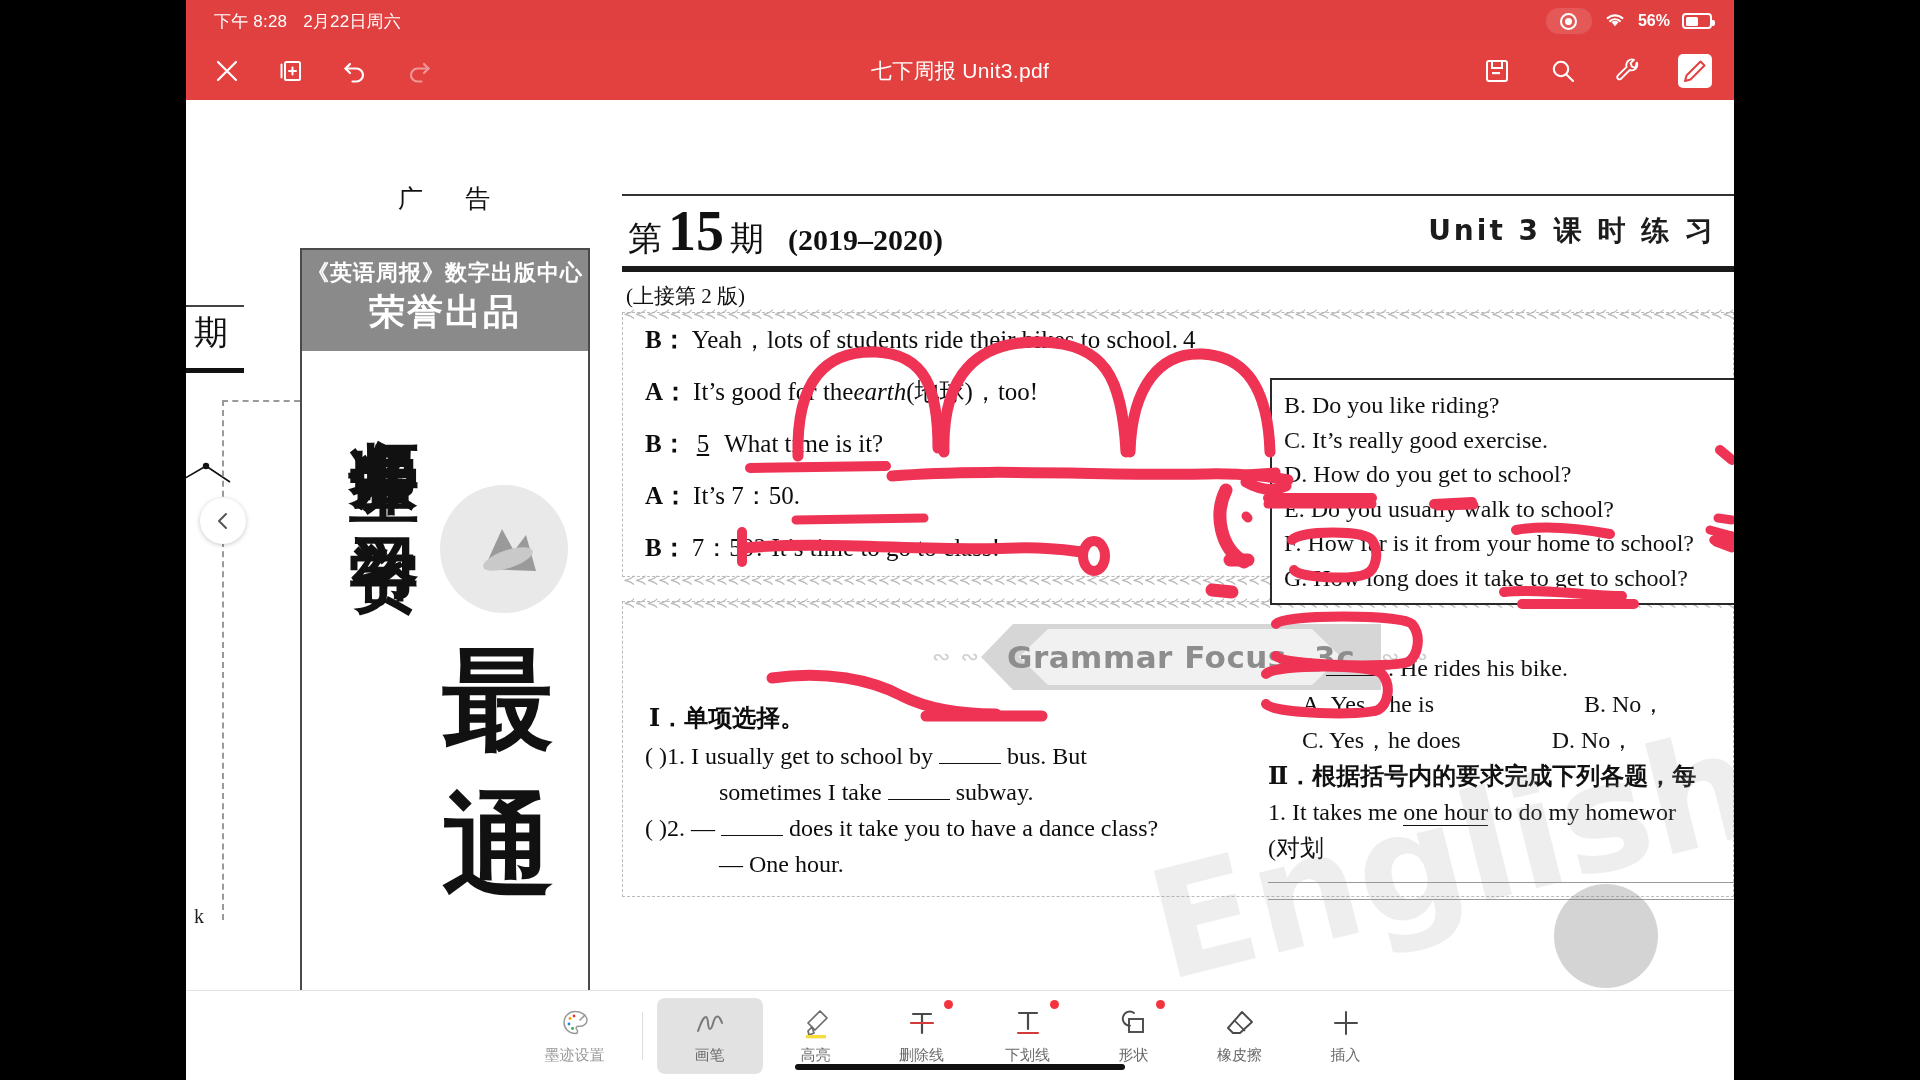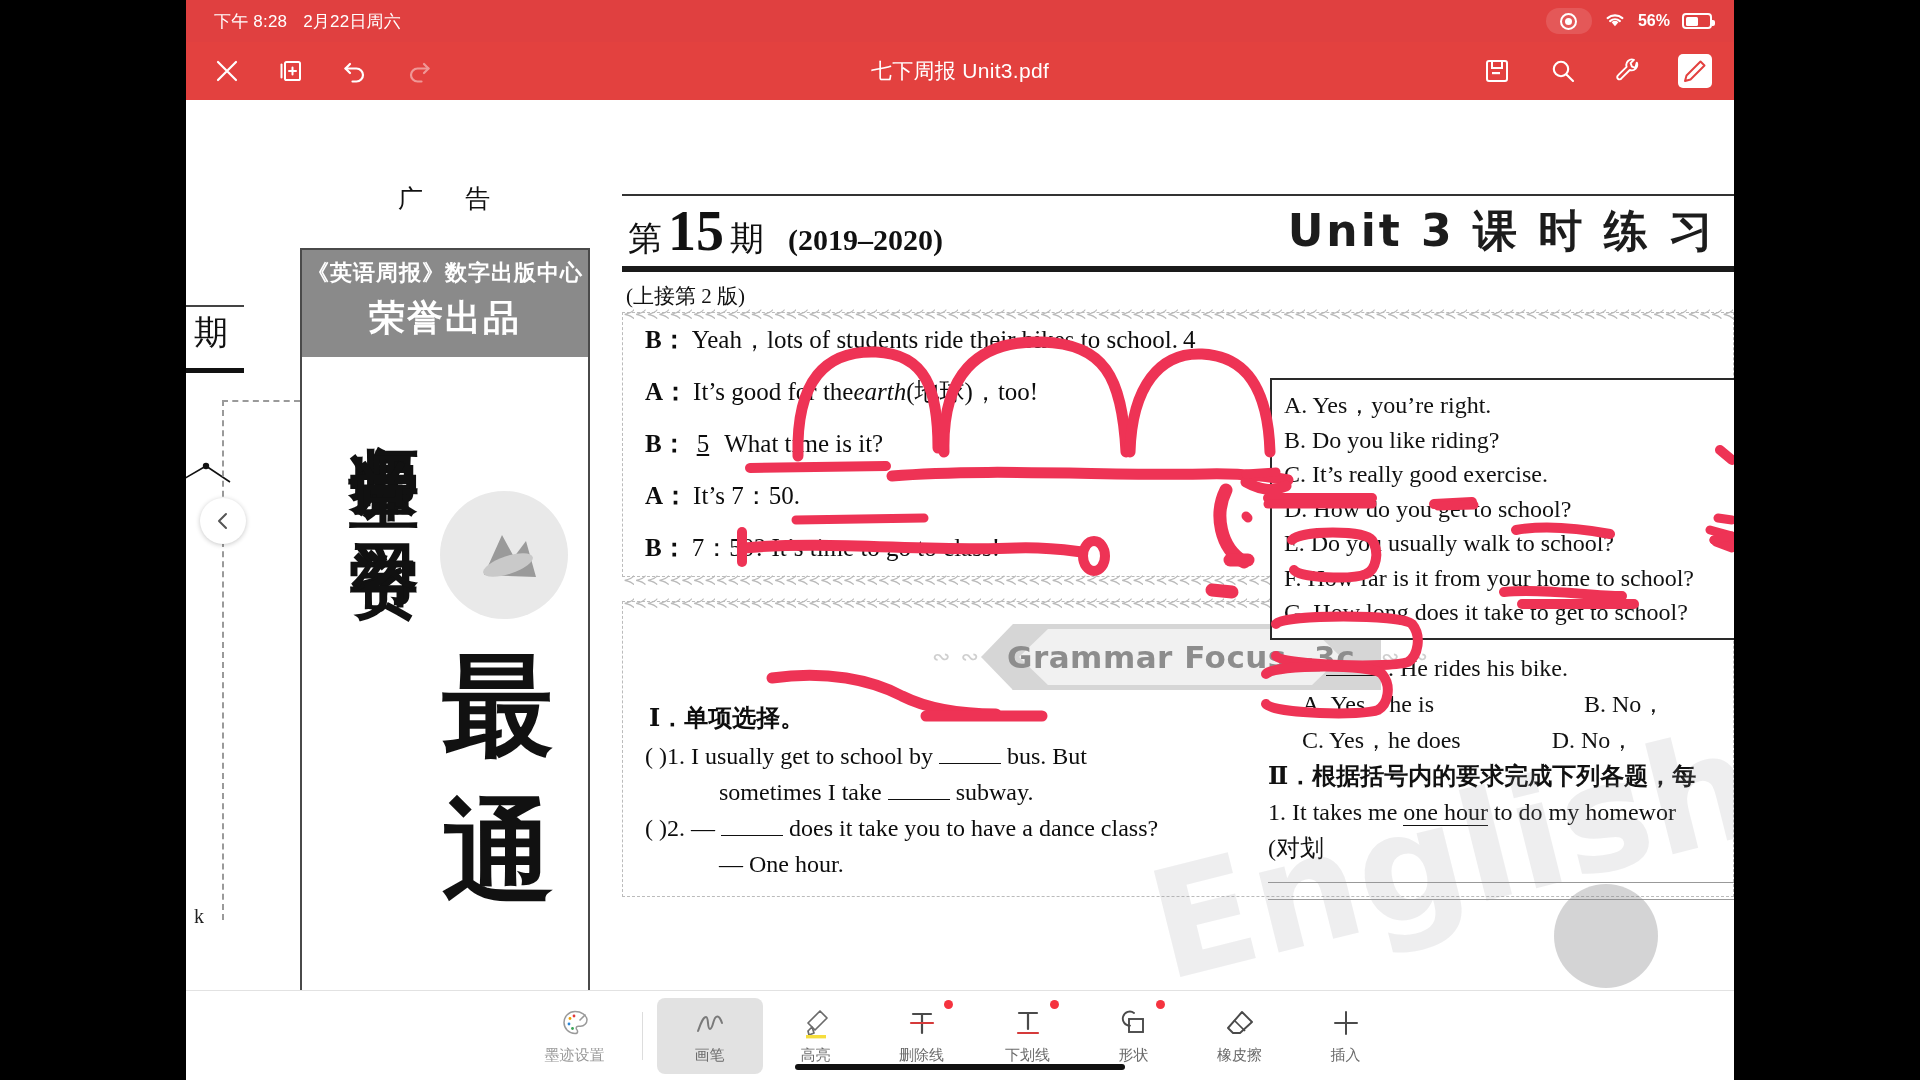--- a/index.html
+++ b/index.html
@@ -117,21 +117,21 @@
     font-family:"Liberation Serif","DejaVu Serif",serif; padding-left: 18px;
   }
   .ad-box {
     position:absolute; left: 32px; top: 66px; width: 290px; height: 760px;
     border: 2px solid #4a4a4a; background:#fff; overflow:hidden;
   }
   .ad-head {
     background:#8a8a8a; padding: 8px 0 14px; text-align:center; color:#fff;
   }
   .ad-head .l1 { font-size: 22px; font-weight: 700; letter-spacing: 1px; }
-  .ad-head .l2 { font-size: 36px; font-weight: 800; margin-top: 6px; letter-spacing: 2px; }
+  .ad-head .l2 { font-size: 36px; font-weight: 800; letter-spacing: 2px; }
   .ad-body { position: relative; height: 600px; }
   .ad-vert {
     position:absolute; left: 26px; top: 32px; width: 96px;
     font-size: 70px; font-weight: 800; color:#111; line-height: 1.12;
     writing-mode: vertical-rl; text-orientation: upright; letter-spacing: 4px;
   }
   .ad-circle {
     position:absolute; left: 138px; top: 134px; width: 128px; height:128px;
     border-radius:50%; background:#e9e9e9; overflow:hidden;
   }
@@ -152,21 +152,21 @@
   }
   .issue {
     font-family:"Liberation Serif","DejaVu Serif",serif; color:#111;
     display:flex; align-items:baseline; gap: 2px; padding-left: 6px;
   }
   .issue .d1 { font-size: 34px; }
   .issue .num { font-size: 56px; font-weight: 800; margin: 0 4px; }
   .issue .d2 { font-size: 34px; }
   .issue .yr { font-size: 30px; font-weight:700; margin-left: 22px; }
   .unit-title {
-    margin-left:auto; padding-right: 18px; font-size: 44px; font-weight: 800; color:#1c1c1c;
+    margin-left:auto; padding-right: 18px; font-size: 28px; font-weight: 800; color:#1c1c1c;
     letter-spacing: 3px; font-family:"DejaVu Sans","Liberation Sans",sans-serif;
   }
 
   .cont-note {
     font-family:"Liberation Serif",serif; font-size: 21px; color:#111; margin: 10px 0 2px 4px;
   }
 
   
   .zig-box {
     position: relative; border: 1px dashed #bbb; padding: 14px 16px 14px 22px; background:#fff;
@@ -481,21 +481,20 @@
               <span>(      )2.</span>
               <span>— </span>
               <span class="u"></span>
               <span> does it take you to have a dance class?</span>
             </div>
             <div class="row indent">— One hour.</div>
           </div>
         </div>
 
         <div class="opts">
-          <div>A. Yes，you’re right.</div>
           <div>B. Do you like riding?</div>
           <div>C. It’s really good exercise.</div>
           <div>D. How do you get to school?</div>
           <div>E. Do you usually walk to school?</div>
           <div>F. How far is it from your home to school?</div>
           <div>G. How long does it take to get to school?</div>
         </div>
 
         <div class="rcol">
           <div class="line">

